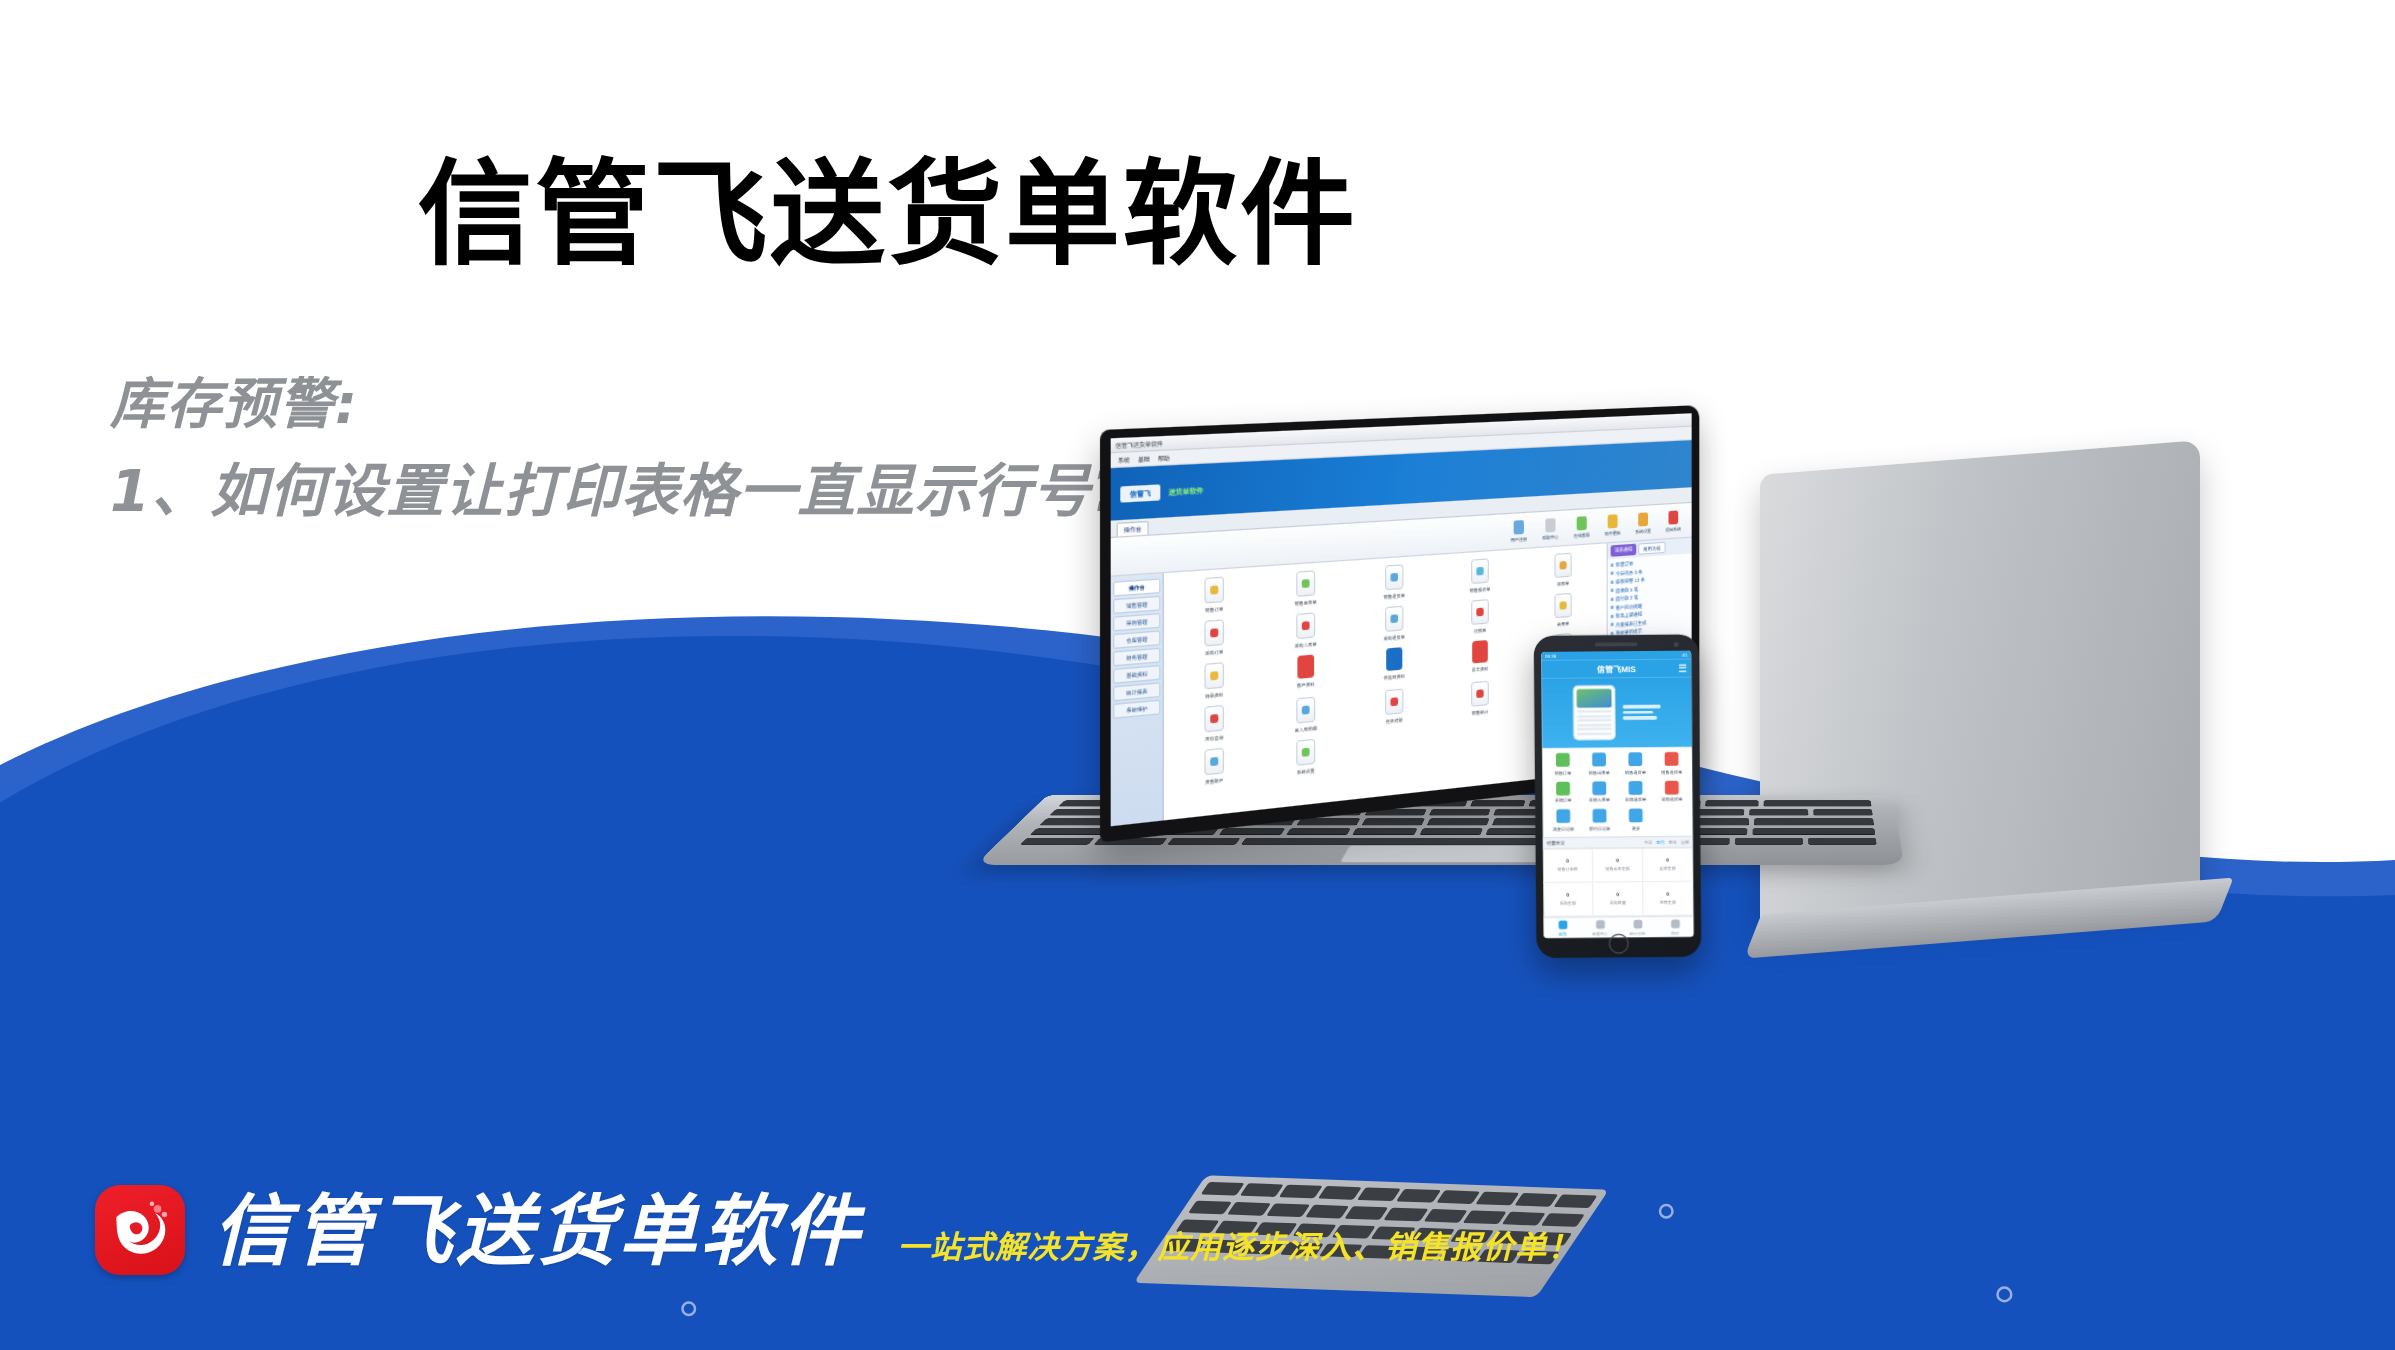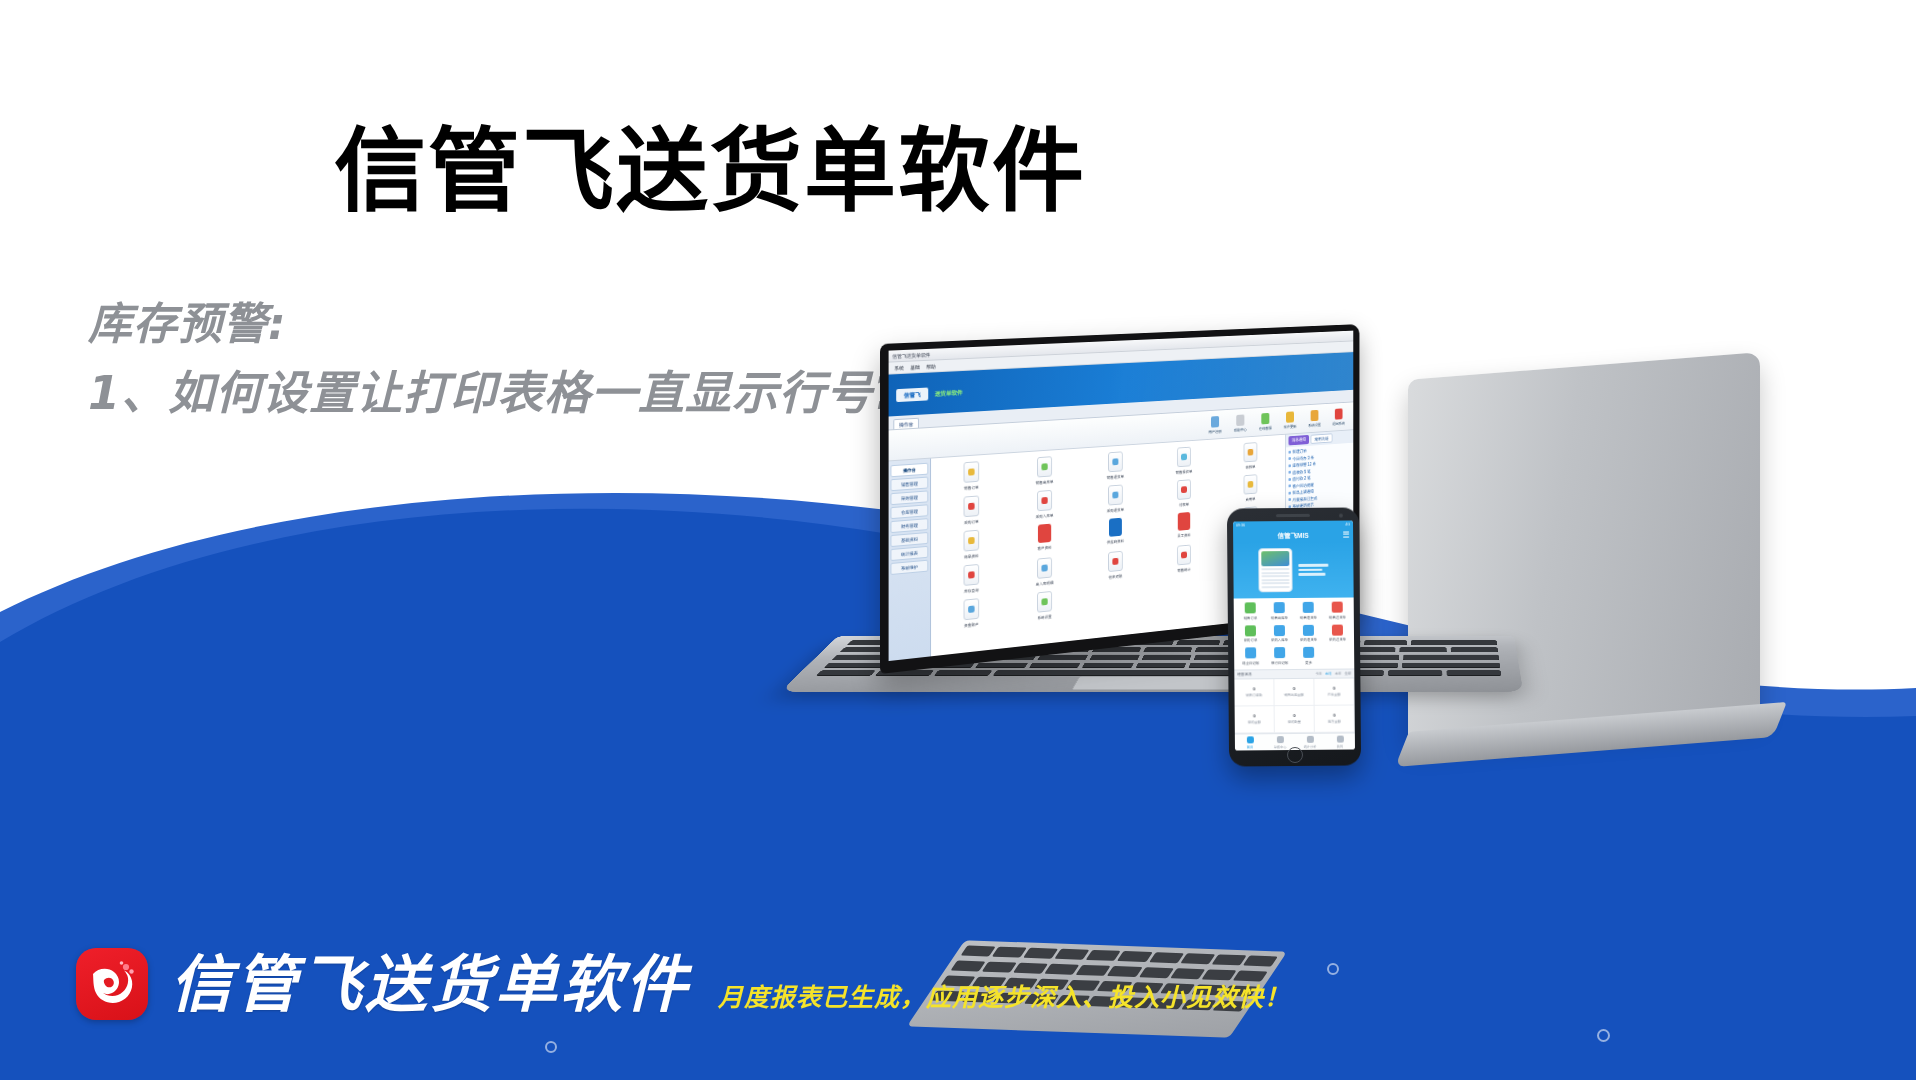--- a/index.html
+++ b/index.html
@@ -827,16 +827,16 @@
     <div class="brand-logo">
       <svg width="72" height="72" viewBox="0 0 72 72" aria-hidden="true">
         <path d="M17 26 C22 20, 32 19, 38 24 C41 26.5, 43 30, 43 34 C43 39, 40 43, 36 45 C33 46.5, 30 46.5, 27 45 C31 48, 37 49, 42 47 C49 44, 53 37, 52 30 C51.5 27, 50 24.5, 48 22.5 C52 24, 55 28, 56 33 C57.5 42, 52 51, 43 54 C34 57, 24 53, 20 45 C17 39, 17.5 31, 17 26 Z" fill="#ffffff"></path>
         <path d="M28 32 C31 29, 35 29, 37 32 C38.5 34, 38 37, 36 38.5 C34 40, 31 39.5, 29.5 37.5 C28 35.5, 27.5 33.5, 28 32 Z" fill="#e41b23"></path>
         <circle cx="50" cy="19" r="3.1" fill="#ff7b8a"></circle>
         <circle cx="55.5" cy="23.5" r="2.2" fill="#ff9fae"></circle>
         <circle cx="45.5" cy="15" r="1.8" fill="#ffb6c2"></circle>
       </svg>
     </div>
     <div class="brand-name">信管飞送货单软件</div>
-    <div class="brand-tagline">月度报表已生成，应用逐步深入、投入小见效快！</div>
+    <div class="brand-tagline">一站式解决方案，应用逐步深入、销售报价单！</div>
   </div>
 
 </div>
 
 </body></html>

